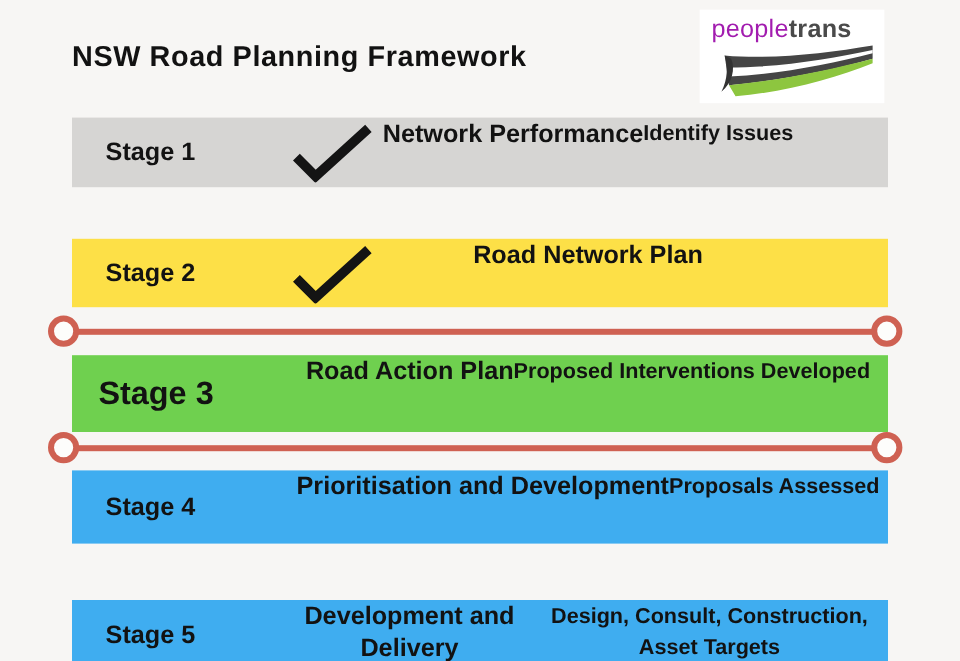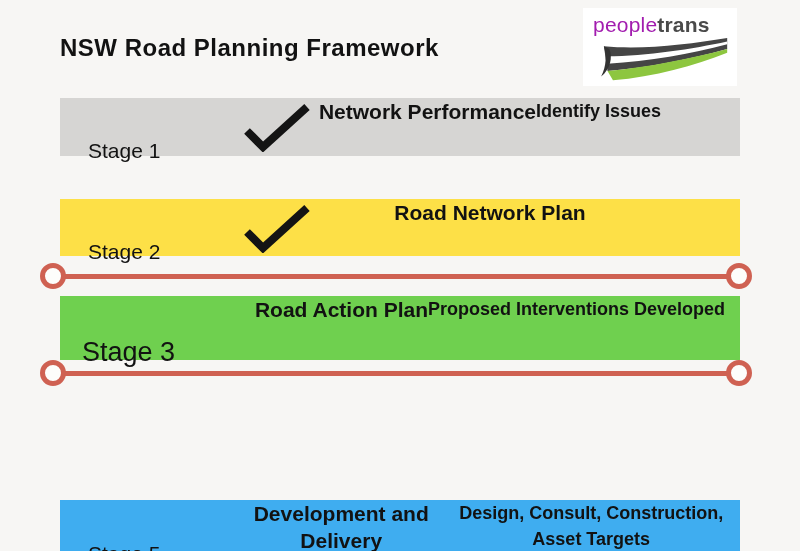--- a/index.html
+++ b/index.html
@@ -30,21 +30,21 @@
   .logo-text .lt1{color:#a21caf;font-weight:400;letter-spacing:.2px;}
   .logo-text .lt2{color:#4a4a4a;font-weight:bold;letter-spacing:.2px;}
   .logo-swoosh{display:block;width:136px;height:46px;margin-top:1px;}
   
   .stage{
     position:absolute;left:60px;width:680px;
   }
   .stage .stage-label{
     position:absolute;left:28px;top:0;height:100%;
     display:flex;align-items:center;
-    font-weight:normal;font-size:21px;margin-top:24px;
+    font-weight:bold;font-size:21px;
   }
   .stage.big-label .stage-label{font-size:27px;left:22px;}
   .stage .check{
     position:absolute;left:172px;top:0;width:90px;height:100%;
     display:flex;align-items:center;justify-content:center;
   }
   .stage .texts{
     position:absolute;left:180px;top:0;width:500px;height:100%;
     display:flex;flex-direction:row;justify-content:center;
     text-align:center;
@@ -132,20 +132,27 @@
       <div class="t2">Proposed Interventions Developed</div>
     </div>
   </div>
 
   <div class="connector" id="connector-2">
     <div class="bar-line" style="background: rgb(207, 97, 82);"></div>
     <div class="node left" style="border-color: rgb(207, 97, 82);"></div>
     <div class="node right" style="border-color: rgb(207, 97, 82);"></div>
   </div>
 
+  <div class="stage" id="stage-4" style="background: rgb(63, 173, 240);">
+    <div class="stage-label">Stage 4</div>
+    <div class="texts">
+      <div class="t1">Prioritisation and Development</div>
+      <div class="t2">Proposals Assessed</div>
+    </div>
+  </div>
 
   <div class="stage" id="stage-5" style="background: rgb(63, 173, 240);">
     <div class="stage-label">Stage 5</div>
     <div class="texts">
       <div class="t1">Development and Delivery</div>
       <div class="t2">Design, Consult, Construction, Asset Targets</div>
     </div>
   </div>
 
 </div>

